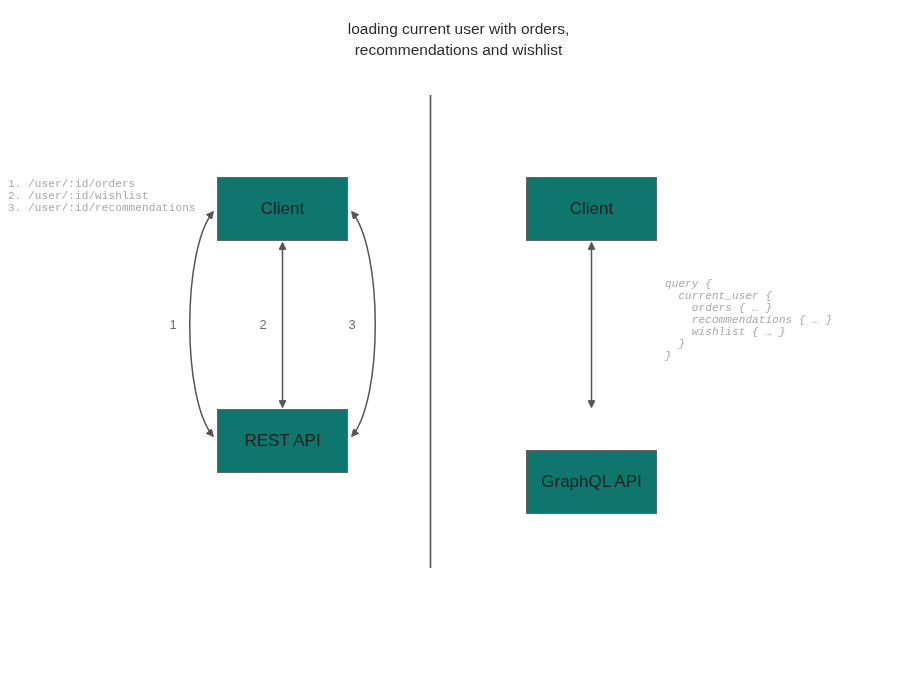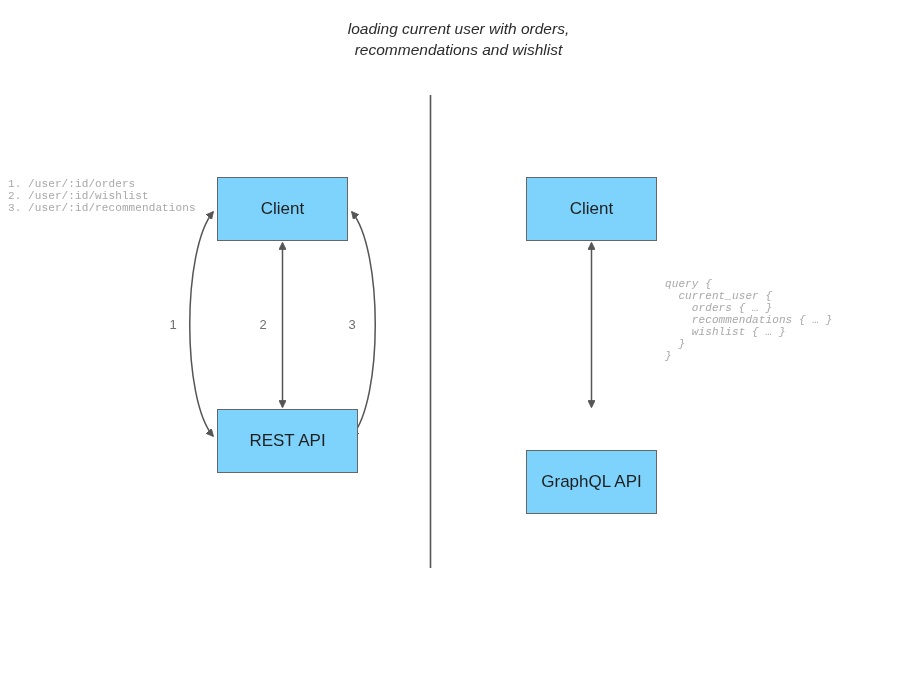--- a/index.html
+++ b/index.html
@@ -25,21 +25,20 @@
   .title {
     position: absolute;
     left: 0;
     top: 18px;
     width: 917px;
     text-align: center;
     font-size: 15.5px;
     line-height: 21px;
     color: #2b2b2b;
     white-space: pre-line;
-    font-style: italic;
   }
   .mono-block {
     position: absolute;
     font-family: "Liberation Mono", monospace;
     font-size: 11px;
     line-height: 12px;
     color: #a8a8a8;
     white-space: pre;
     letter-spacing: 0.1px;
   }
@@ -48,21 +47,21 @@
     top: 178px;
   }
   #graphql-query {
     left: 665px;
     top: 278px;
     font-style: italic;
   }
   .node-box {
     position: absolute;
     box-sizing: border-box;
-    background: #7dd3fc;
+    background: #0f766e;
     border: 1.6px solid #666666;
     display: flex;
     align-items: center;
     justify-content: center;
     font-size: 17px;
     color: #1f1f1f;
   }
   .edge-label {
     position: absolute;
     font-size: 13px;
@@ -110,21 +109,21 @@
 
   <path d="M 352 212 C 383 250, 383 400, 352 436" fill="none" stroke="#555555" stroke-width="1.5" marker-start="url(#arrow-start)" marker-end="url(#arrow-end)"></path>
 
   <line x1="591.5" y1="243" x2="591.5" y2="407" stroke="#555555" stroke-width="1.5" marker-start="url(#arrow-start)" marker-end="url(#arrow-end)"></line>
 </svg>
 
 <div class="node-box" style="left:217px; top:177px; width:131px; height:64px;">
   <span>Client</span>
 </div>
 
-<div class="node-box" style="left:217px; top:409px; width:141px; height:64px;">
+<div class="node-box" style="left:217px; top:409px; width:131px; height:64px;">
   <span>REST API</span>
 </div>
 
 <div class="edge-label" style="left:161px; top:317px;">1</div>
 <div class="edge-label" style="left:251px; top:317px;">2</div>
 <div class="edge-label" style="left:340px; top:317px;">3</div>
 
 <div class="node-box" style="left:526px; top:177px; width:131px; height:64px;">
   <span>Client</span>
 </div>

